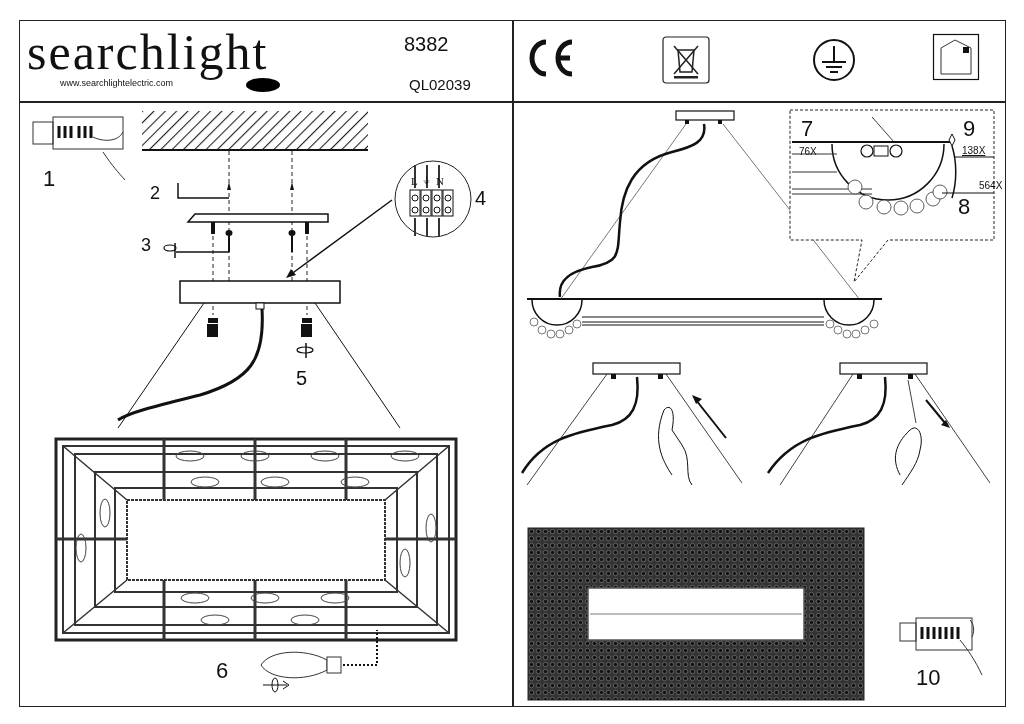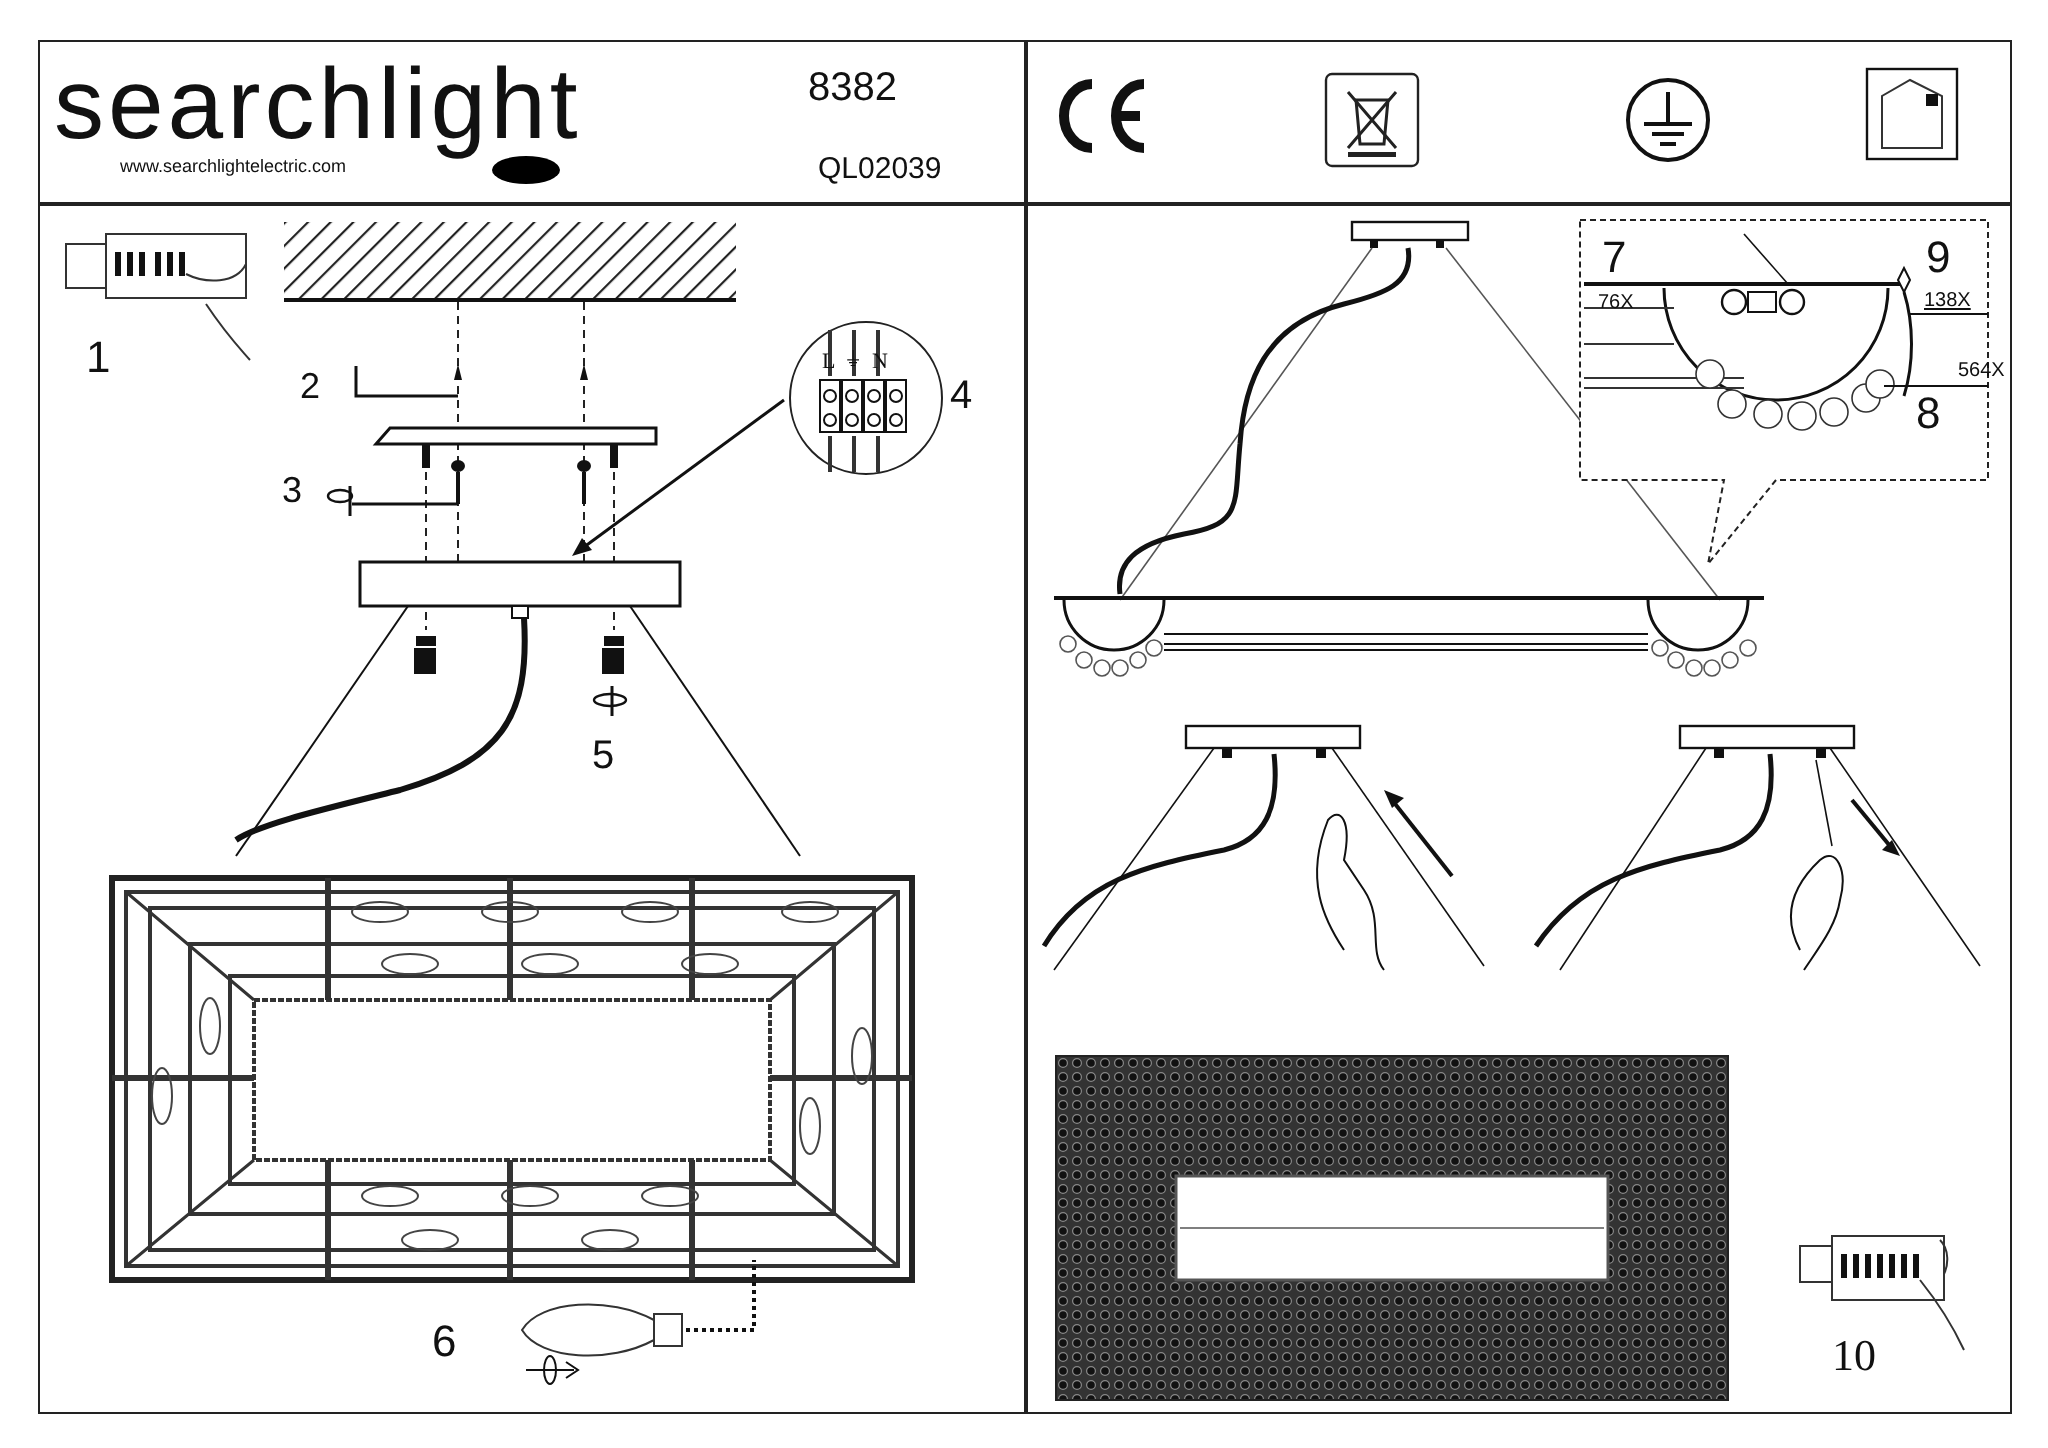--- a/index.html
+++ b/index.html
@@ -1,21 +1,21 @@
 <!DOCTYPE html>
 <html><head>
 <meta charset="utf-8">
 <style>
   html,body{margin:0;padding:0;background:#fff;}
   body{width:1024px;height:724px;position:relative;overflow:hidden;font-family:"Liberation Sans",sans-serif;color:#111;}
   .frame{position:absolute;left:19px;top:20px;width:987px;height:687px;border:1.5px solid #222;box-sizing:border-box;}
   .abs{position:absolute;}
   .divider-v{position:absolute;left:512px;top:20px;width:1.5px;height:687px;background:#222;}
   .divider-h{position:absolute;left:19px;top:101px;width:987px;height:1.5px;background:#222;}
-  .brand{left:27px;top:22px;font-family:Liberation Sans, sans-serif;font-size:50px;font-weight:200;letter-spacing:2px;color:#111;line-height:60px;}
+  .brand{left:27px;top:22px;font-family:Liberation Serif, serif;font-size:50px;font-weight:200;letter-spacing:2px;color:#111;line-height:60px;}
   .url{left:29px;top:78px;font-size:9px;color:#111;margin-left:31px;}
   .model{left:404px;top:33px;font-size:20px;}
   .code{left:409px;top:76px;font-size:15px;}
   .step{font-size:22px;color:#111;line-height:1;}
   .lbl{font-size:12px;color:#111;}
   svg{position:absolute;overflow:visible;}
 </style>
 </head>
 <body>
 
@@ -256,13 +256,13 @@
   <rect x="60" y="60" width="216" height="52" fill="#fff" stroke="#555" stroke-width="1.5"></rect>
   <line x1="62" y1="86" x2="274" y2="86" stroke="#555" stroke-width="0.8"></line>
 </svg>
 
 <svg style="left:900px;top:615px;width:90px;height:70px;">
   <rect x="0" y="8" width="16" height="18" fill="none" stroke="#333" stroke-width="1"></rect>
   <rect x="16" y="3" width="56" height="32" fill="none" stroke="#333" stroke-width="1"></rect>
   <path d="M22 12 v12 M28 12 v12 M34 12 v12 M40 12 v12 M46 12 v12 M52 12 v12 M58 12 v12" stroke="#111" stroke-width="3"></path>
   <path d="M60 25 C68 35,75 45,82 60 M70 5 C75 10,74 18,72 22" fill="none" stroke="#333" stroke-width="1"></path>
 </svg>
-<div class="abs step" style="left:916px;top:667px;font-family:Liberation Serif, serif;">10</div>
+<div class="abs step" style="left:916px;top:667px;">10</div>
 
 </body></html>

